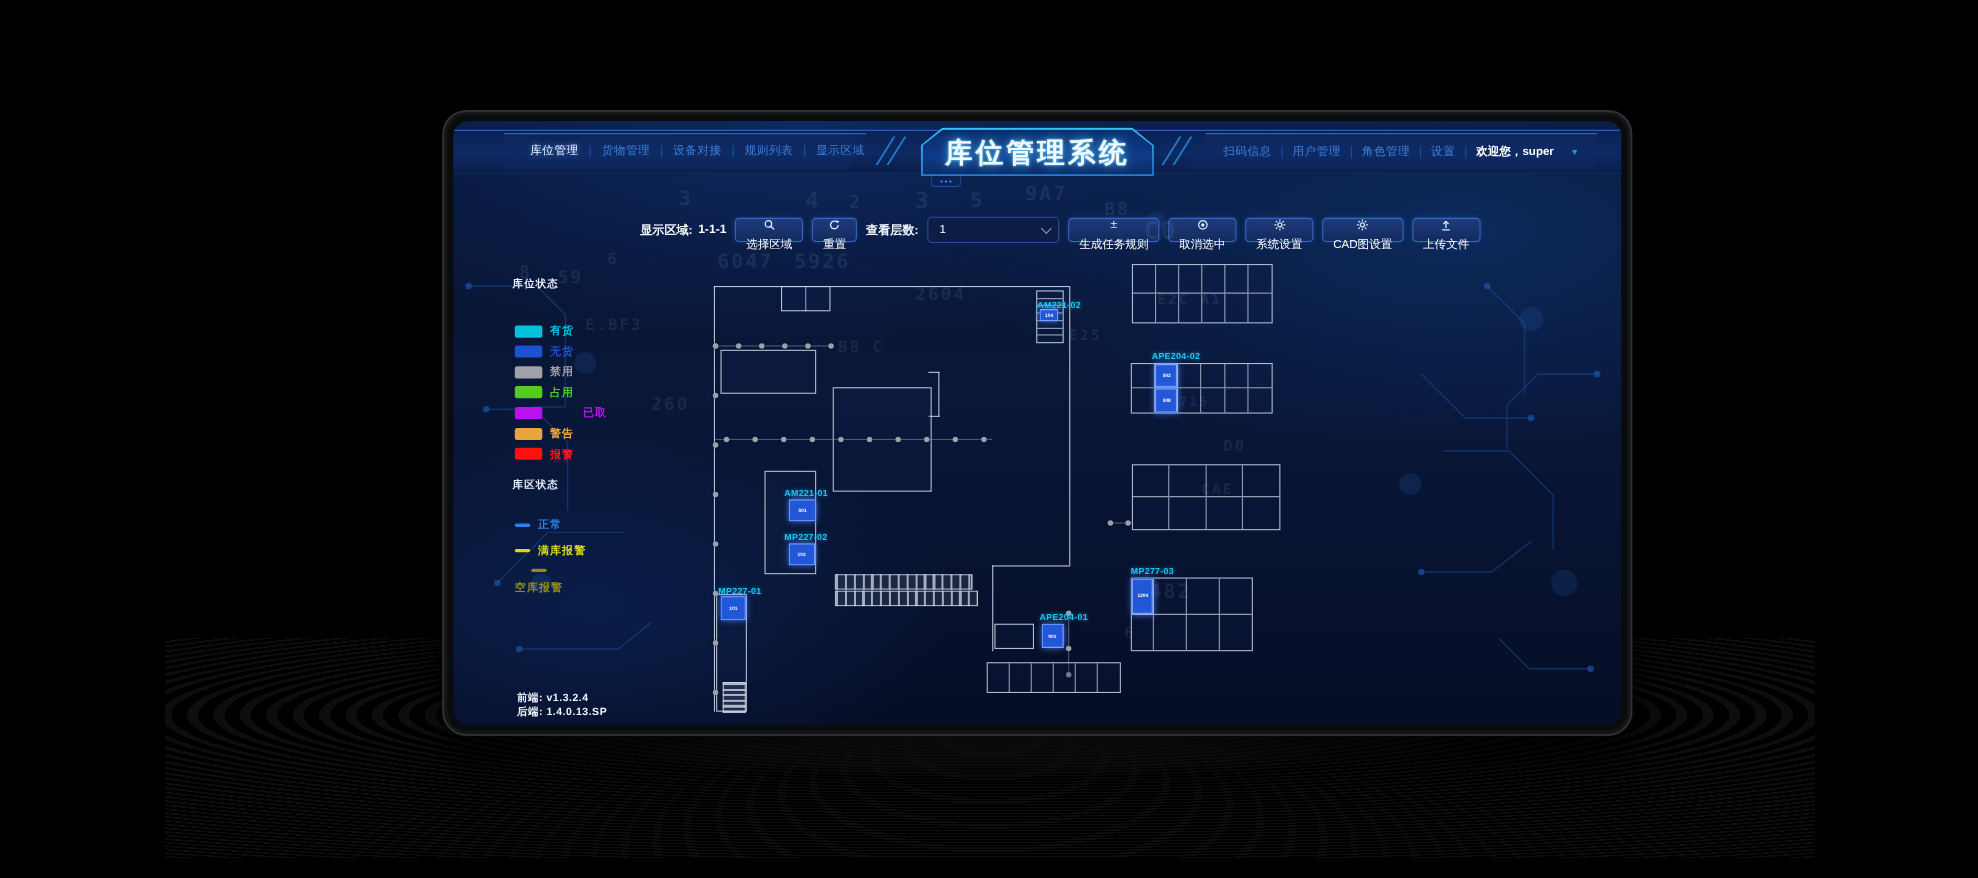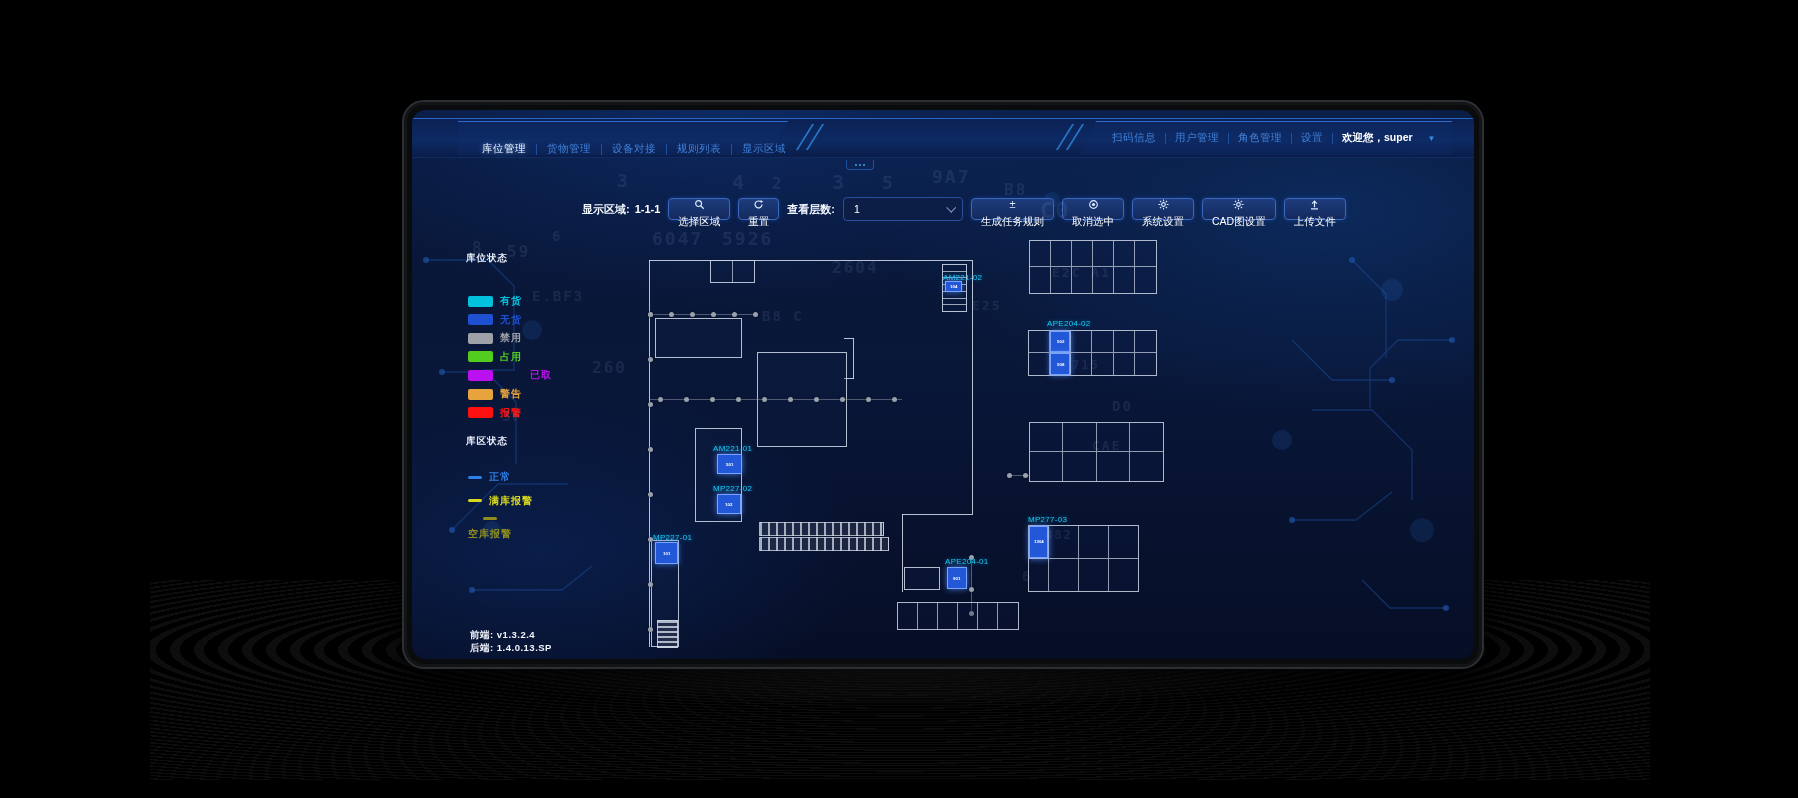--- a/index.html
+++ b/index.html
@@ -27,21 +27,21 @@
   .header{position:absolute;left:0;top:4px;width:100%;height:44px;}
   .hdr-bar{position:absolute;left:0;top:4px;right:0;height:38px;
     background:linear-gradient(180deg,#0b2154 0%,#0d2a63 55%,#0a1d4a 100%);
     border-top:1px solid #2c66c4;border-bottom:1px solid #102c62;}
   .side-panel{position:absolute;top:7px;height:33px;background:rgba(18,48,110,.30);}
   .side-panel.left{left:46px;width:330px;clip-path:polygon(0 0,100% 0,calc(100% - 16px) 100%,0 100%);
     border-top:1px solid #2d6cc8;}
   .side-panel.right{left:668px;width:372px;clip-path:polygon(16px 0,100% 0,100% 100%,0 100%);
     border-top:1px solid #2d6cc8;}
   .nav{position:absolute;display:flex;align-items:center;}
-  .nav-left{left:70px;top:28px;gap:10px;font-family:Liberation Mono, monospace;}
+  .nav-left{left:70px;top:16px;gap:10px;font-family:Liberation Mono, monospace;}
   .nav-right{left:700px;top:17px;gap:9px;}
   .nav-item{font-size:10.5px;letter-spacing:.5px;color:#3f80d8;cursor:pointer;white-space:nowrap;}
   .nav-item.active{color:#f2f7ff;text-shadow:0 0 6px rgba(120,190,255,.7);}
   .nav-div{width:1px;height:11px;background:#1d4f9e;}
   .user-welcome{font-size:10.5px;color:#ffffff;font-weight:bold;white-space:nowrap;cursor:pointer;}
   .user-caret{font-size:8px;color:#2f8fe0;cursor:pointer;margin-left:6px;}
   
   .banner-outer{position:absolute;left:425px;top:2px;width:212px;height:44px;
     background:linear-gradient(180deg,#35c2f2,#1d7fd0);
     clip-path:polygon(20px 0,calc(100% - 20px) 0,100% 16px,100% 100%,0 100%,0 16px);
@@ -88,21 +88,21 @@
   .grid{position:absolute;display:grid;border:1px solid rgba(205,214,230,.85);background:rgba(12,28,66,.30);}
   .grid .cell{border-right:1px solid rgba(205,214,230,.7);border-bottom:1px solid rgba(205,214,230,.7);
     display:flex;align-items:center;justify-content:center;cursor:pointer;}
   .grid .cell.last-col{border-right:none;}
   .grid .cell.last-row{border-bottom:none;}
   .cell.hl,.hl-box{background:#2257d8;box-shadow:inset 0 0 0 1px #7aa2ff,0 0 6px rgba(80,140,255,.8);}
   .tinytxt{font-size:8px;color:#fff;transform:scale(.55);white-space:nowrap;font-weight:bold;}
   .ladder{position:absolute;border:1px solid rgba(205,214,230,.9);background:rgba(12,28,66,.35);display:flex;flex-direction:column;}
   .ladder .rung{flex:1;border-bottom:1px solid rgba(205,214,230,.75);}
   .ladder .rung:last-child{border-bottom:none;}
-  .loc-label{position:absolute;font-size:8px;font-weight:normal;color:#19c8f5;letter-spacing:.3px;white-space:nowrap;
+  .loc-label{position:absolute;font-size:8px;font-weight:bold;color:#19c8f5;letter-spacing:.3px;white-space:nowrap;
     text-shadow:0 0 4px rgba(25,200,245,.6);}
   .hl-box{position:absolute;display:flex;align-items:center;justify-content:center;cursor:pointer;}
   .striped-h{position:absolute;border:1px solid rgba(205,212,224,.85);
     background:repeating-linear-gradient(180deg,rgba(205,212,224,.85) 0 2px,rgba(205,212,224,.12) 2px 5px);}
   .striped-v{position:absolute;border:1px solid rgba(205,212,224,.8);
     background:repeating-linear-gradient(90deg,rgba(205,212,224,.8) 0 2px,rgba(205,212,224,.10) 2px 8px);}
 </style>
 </head>
 <body>
 
@@ -155,20 +155,25 @@
             <span class="nav-item">货物管理</span>
             <span class="nav-div"></span>
             <span class="nav-item">设备对接</span>
             <span class="nav-div"></span>
             <span class="nav-item">规则列表</span>
             <span class="nav-div"></span>
             <span class="nav-item">显示区域</span>
           </nav>
         <div class="slash" style="left:392px;"></div>
         <div class="slash" style="left:402px;"></div>
+        <div class="banner-outer">
+          <div class="banner-inner">
+            <span class="app-title">库位管理系统</span>
+          </div>
+        </div>
         <div class="slash" style="left:652px;"></div>
         <div class="slash" style="left:662px;"></div>
         <div class="banner-tab">
             <i></i>
             <i></i>
             <i></i>
           </div>
         <nav class="nav nav-right" id="nav-right">
             <span class="nav-item">扫码信息</span>
             <span class="nav-div"></span>
@@ -481,21 +486,21 @@
           <span class="glyph" style="left: 420px; top: 60px; font-size: 20px;">3</span>
           <span class="glyph" style="left: 470px; top: 62px; font-size: 18px;">5</span>
           <span class="glyph" style="left: 520px; top: 56px; font-size: 18px;">9A7</span>
           <span class="glyph" style="left: 592px; top: 70px; font-size: 16px;">B8</span>
           <span class="glyph" style="left: 628px; top: 88px; font-size: 22px;">C0</span>
           <span class="glyph" style="left: 420px; top: 148px; font-size: 16px;">2604</span>
           <span class="glyph" style="left: 560px; top: 188px; font-size: 13px;">E25</span>
           <span class="glyph" style="left: 350px; top: 198px; font-size: 14px;">B8 C</span>
           <span class="glyph" style="left: 180px; top: 248px; font-size: 16px;">260</span>
           <span class="glyph" style="left: 660px; top: 248px; font-size: 12px;">715</span>
-          <span class="glyph" style="left: 633px; top: 418px; font-size: 12px;">482</span>
+          <span class="glyph" style="left: 633px; top: 418px; font-size: 18px;">482</span>
           <span class="glyph" style="left: 680px; top: 328px; font-size: 13px;">CAE</span>
           <span class="glyph" style="left: 90px; top: 298px; font-size: 14px;">3F</span>
           <span class="glyph" style="left: 120px; top: 178px; font-size: 14px;">E.BF3</span>
           <span class="glyph" style="left: 700px; top: 288px; font-size: 14px;">D0</span>
           <span class="glyph" style="left: 205px; top: 60px; font-size: 18px;">3</span>
           <span class="glyph" style="left: 360px; top: 64px; font-size: 16px;">2</span>
           <span class="glyph" style="left: 640px; top: 155px; font-size: 13px;">E2C A1</span>
           <span class="glyph" style="left: 610px; top: 458px; font-size: 14px;">6</span>
         </div>
     </div>

